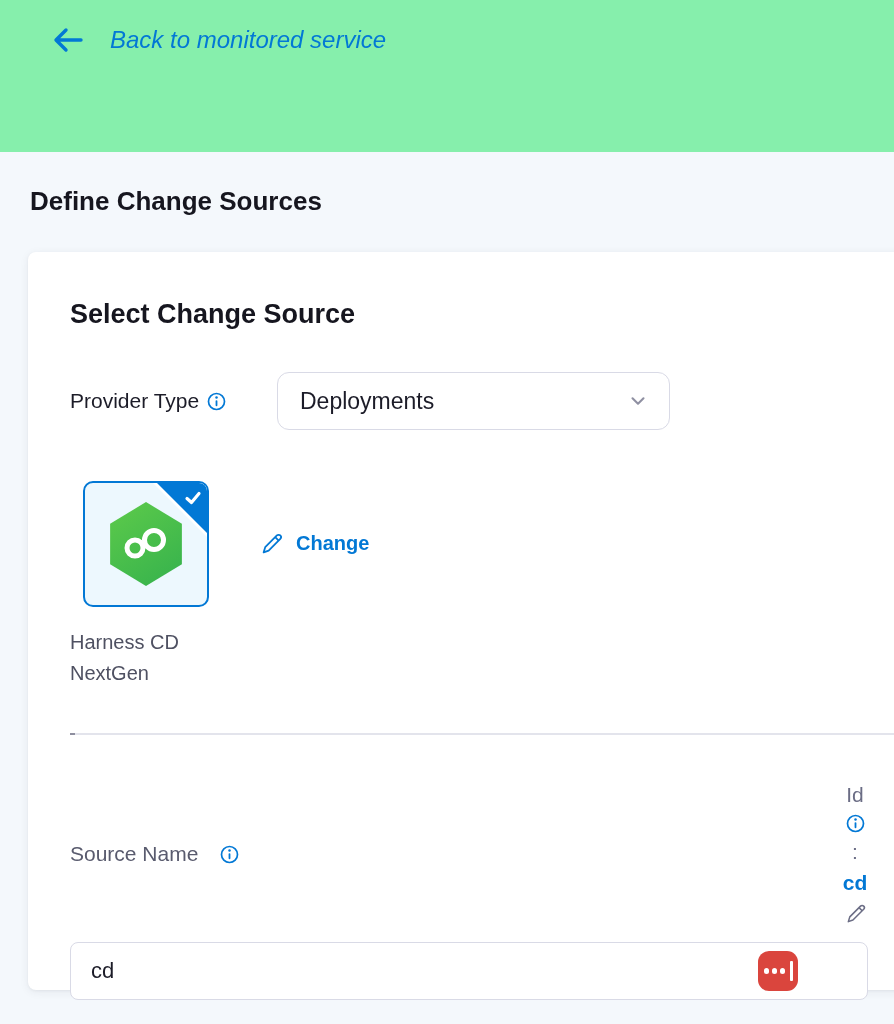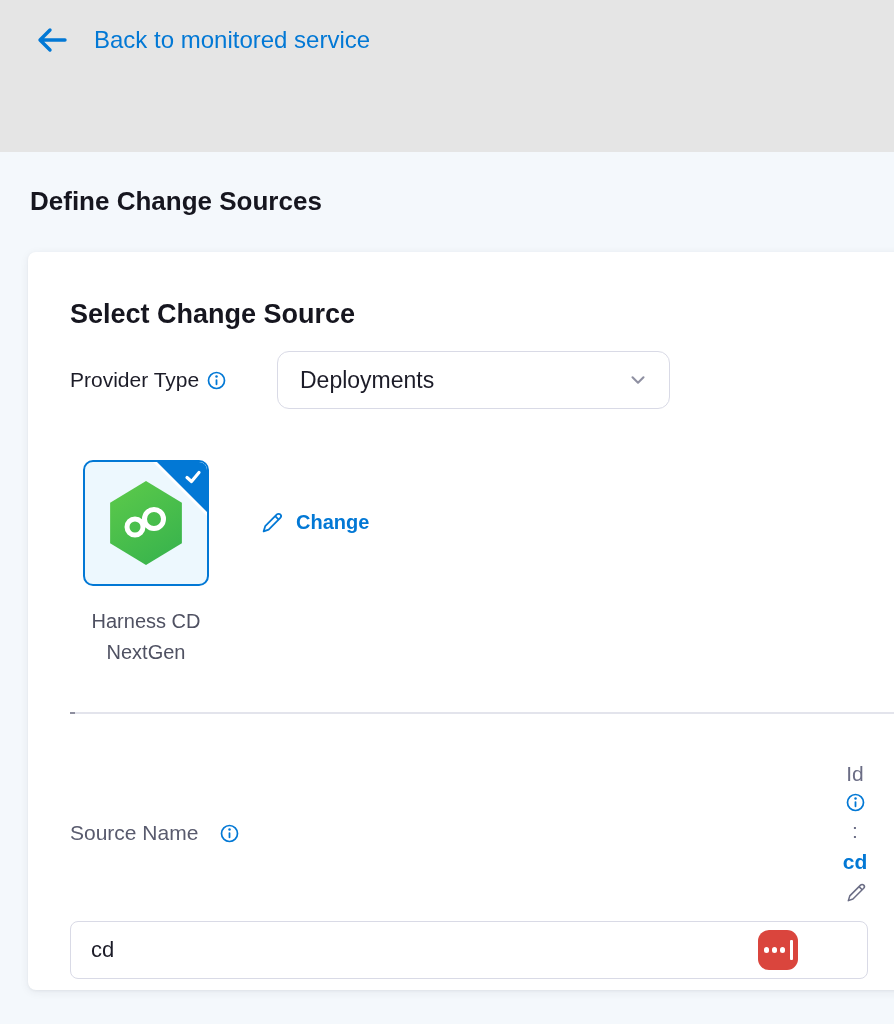--- a/index.html
+++ b/index.html
@@ -1,38 +1,38 @@
 <!DOCTYPE html>
 <html><head>
 <meta charset="utf-8">
 <style>
   * { margin:0; padding:0; box-sizing:border-box; }
   html,body { width:894px; height:1024px; overflow:hidden; background:#ffffff;
               font-family:"Liberation Sans", sans-serif; color:#1c1c28; }
 
   
-  .top-header { height:152px; padding:26px 36px 0 36px; background:#e5e5e5; }
+  .top-header { height:152px; padding:26px 36px 0 52px; background:#86efac;font-style:italic; }
   .back-row { display:flex; align-items:center; gap:26px; cursor:pointer; }
   .back-row svg { flex:0 0 auto; }
   .back-label { color:#0278d5; font-size:24px; font-weight:500; }
   .page-title { margin-top:18px; font-size:31px; font-weight:700; color:#16161f; letter-spacing:0.2px; }
 
   
   .page-section { height:872px; background:#f4f8fc; padding:34px 0 0 30px; }
   .section-title { font-size:26px; font-weight:700; color:#16161f; }
 
   
   .card { margin-top:35px; margin-left:-2px; width:calc(100% + 2px + 16px);
           height:738px; background:#ffffff; border-radius:8px;
           box-shadow:0 2px 10px rgba(40,41,61,0.07), 0 1px 3px rgba(40,41,61,0.05);
           padding:47px 26px 0 42px; }
   .card-heading { font-size:27px; font-weight:700; color:#16161f; }
 
   
-  .provider-row { margin-top:21px; display:flex; align-items:center; }
+  .provider-row { margin-top:42px; display:flex; align-items:center; }
   .field-label-wrap { display:flex; align-items:center; gap:8px; width:207px; }
   .field-label { font-size:21px; color:#1c1c28; }
   .dropdown { width:393px; height:58px; border:1px solid #d9dae6; border-radius:12px;
               background:#fff; display:flex; align-items:center; padding:0 20px 0 22px;
               cursor:pointer; }
   .dropdown-value { font-size:23px; color:#1c1c28; flex:1; }
 
   
   .tile-row { margin-top:51px; display:flex; align-items:flex-start; }
   .tile-col { width:152px; display:flex; flex-direction:column; align-items:center; }
@@ -41,21 +41,21 @@
   .corner-white { position:absolute; top:-2px; right:-2px; width:58px; height:58px;
                   background:#ffffff; clip-path:polygon(0 0,100% 0,100% 100%); }
   .corner-blue  { position:absolute; top:-1px; right:-1px; width:52px; height:52px;
                   background:#0278d5; clip-path:polygon(0 0,100% 0,100% 100%); }
   .corner-blue svg { position:absolute; top:5px; right:4px; }
   .hex-logo { position:absolute; left:50%; top:50%; transform:translate(-50%,-50%);
               width:78px; height:84px;
               background:linear-gradient(145deg,#5ecb4a 0%,#34b14d 100%);
               clip-path:polygon(50% 0,96% 26%,96% 74%,50% 100%,4% 74%,4% 26%);
               display:flex; align-items:center; justify-content:center; }
-  .tile-label { margin-top:20px; width:152px; text-align:center; font-size:20px;
+  .tile-label { margin-top:20px; width:152px; font-size:20px;
                 line-height:31px; font-weight:500; color:#4f5162; }
   .change-link { margin-left:38px; margin-top:50px; display:flex; align-items:center;
                  gap:11px; cursor:pointer; }
   .change-label { color:#0278d5; font-size:20px; font-weight:600; }
 
   
   .divider { margin-top:44px; margin-right:-26px; height:2px; background:#e3e4ec; position:relative; }
   .divider::before { content:""; position:absolute; left:0; top:0; width:5px; height:2px; background:#8e8f9f; }
 
   

